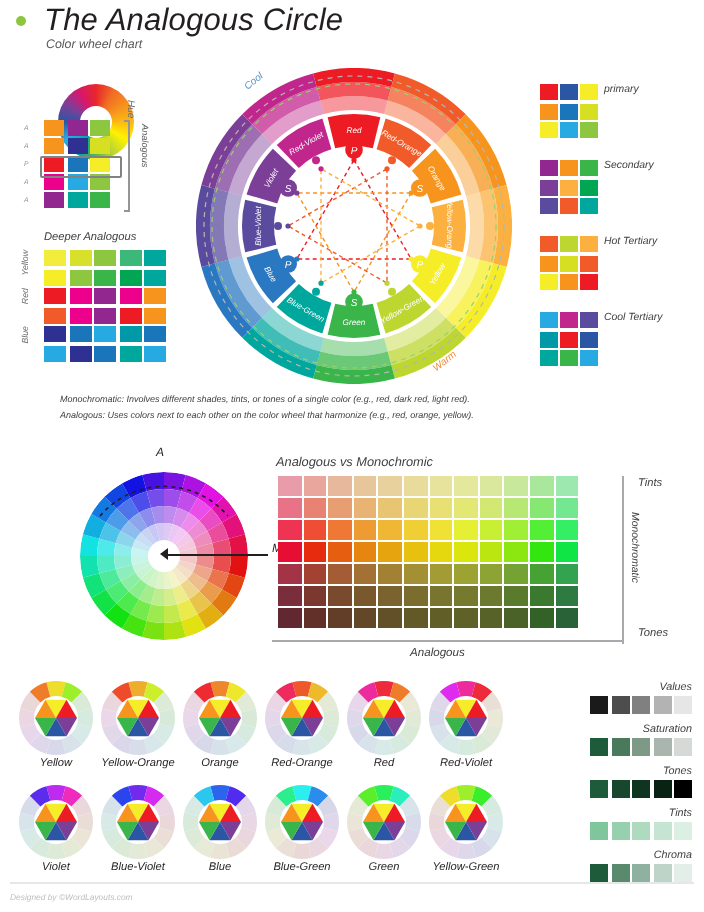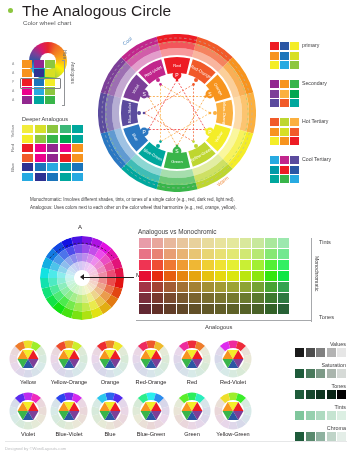--- a/index.html
+++ b/index.html
@@ -1,21 +1,21 @@
 <!DOCTYPE html>
 <html><head>
 <meta charset="utf-8">
 <style>
   html,body{margin:0;padding:0;}
   body{
     width:352px;height:456px;background:#ffffff;
     font-family:"Liberation Sans",sans-serif;color:#333;
     position:relative;overflow:hidden;
   }
-  .sheet{position:absolute;inset:0;}
+  .sheet{position:absolute;inset:0;font-style:italic;}
 
   
   .hdr{position:absolute;left:0;top:0;width:352px;height:34px;}
   .hdr-dot{position:absolute;left:8px;top:8px;width:5px;height:5px;border-radius:50%;
     background:#8cc63f;}
   .hdr-title{position:absolute;left:22px;top:2px;font-size:15.5px;color:#231f20;
     letter-spacing:.1px;}
   .hdr-sub{position:absolute;left:23px;top:19px;font-size:6.2px;color:#58595b;}
 
   

